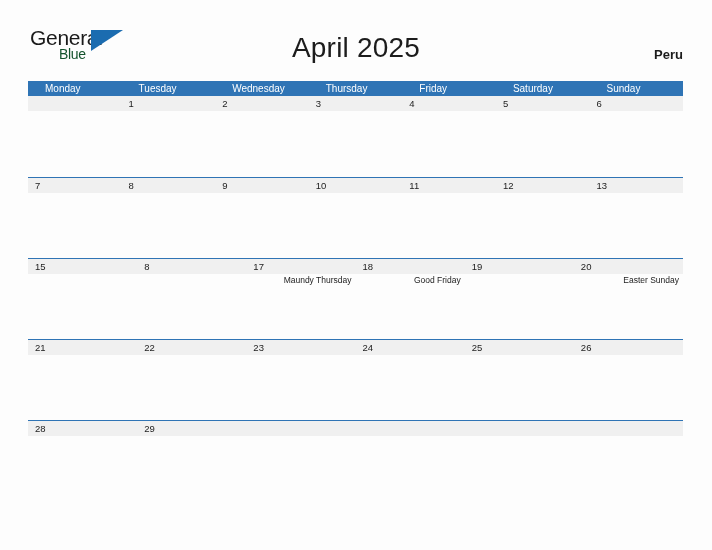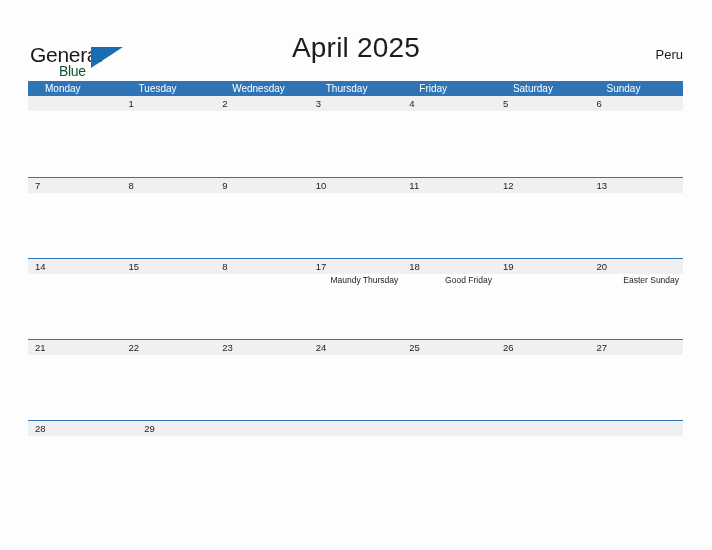--- a/index.html
+++ b/index.html
@@ -17,21 +17,21 @@
 
   
   .page-header {
     position: relative;
     height: 81px;
   }
 
   .logo {
     position: absolute;
     left: 30px;
-    top: 44px;
+    top: 27px;
     width: 120px;
     height: 46px;
     line-height: 1;
     user-select: none;
   }
   .logo-row1 {
     position: absolute;
     left: 0;
     top: 0;
     font-size: 21px;
@@ -68,21 +68,21 @@
     font-weight: normal;
     color: #1c1c1c;
     letter-spacing: 0.2px;
   }
 
   .country-label {
     position: absolute;
     right: 29px;
     top: 47px;
     font-size: 13px;
-    font-weight: normal;
+    font-weight: bold;
     color: #1c1c1c;
   }
 
   
   .calendar {
     position: absolute;
     left: 28px;
     top: 81px;
     width: 655px;
   }
@@ -241,25 +241,20 @@
         </div>
         <div class="day-cell">
           <div class="day-band">
             <span class="day-number">13</span>
           </div>
         </div>
       </div>
       <div class="week-row">
         <div class="day-cell">
           <div class="day-band">
-            <span class="day-number">14</span>
-          </div>
-        </div>
-        <div class="day-cell">
-          <div class="day-band">
             <span class="day-number">15</span>
           </div>
         </div>
         <div class="day-cell">
           <div class="day-band">
             <span class="day-number">8</span>
           </div>
         </div>
         <div class="day-cell">
           <div class="day-band">
@@ -315,25 +310,20 @@
         <div class="day-cell">
           <div class="day-band">
             <span class="day-number">25</span>
           </div>
         </div>
         <div class="day-cell">
           <div class="day-band">
             <span class="day-number">26</span>
           </div>
         </div>
-        <div class="day-cell">
-          <div class="day-band">
-            <span class="day-number">27</span>
-          </div>
-        </div>
       </div>
       <div class="week-row">
         <div class="day-cell">
           <div class="day-band">
             <span class="day-number">28</span>
           </div>
         </div>
         <div class="day-cell">
           <div class="day-band">
             <span class="day-number">29</span>

